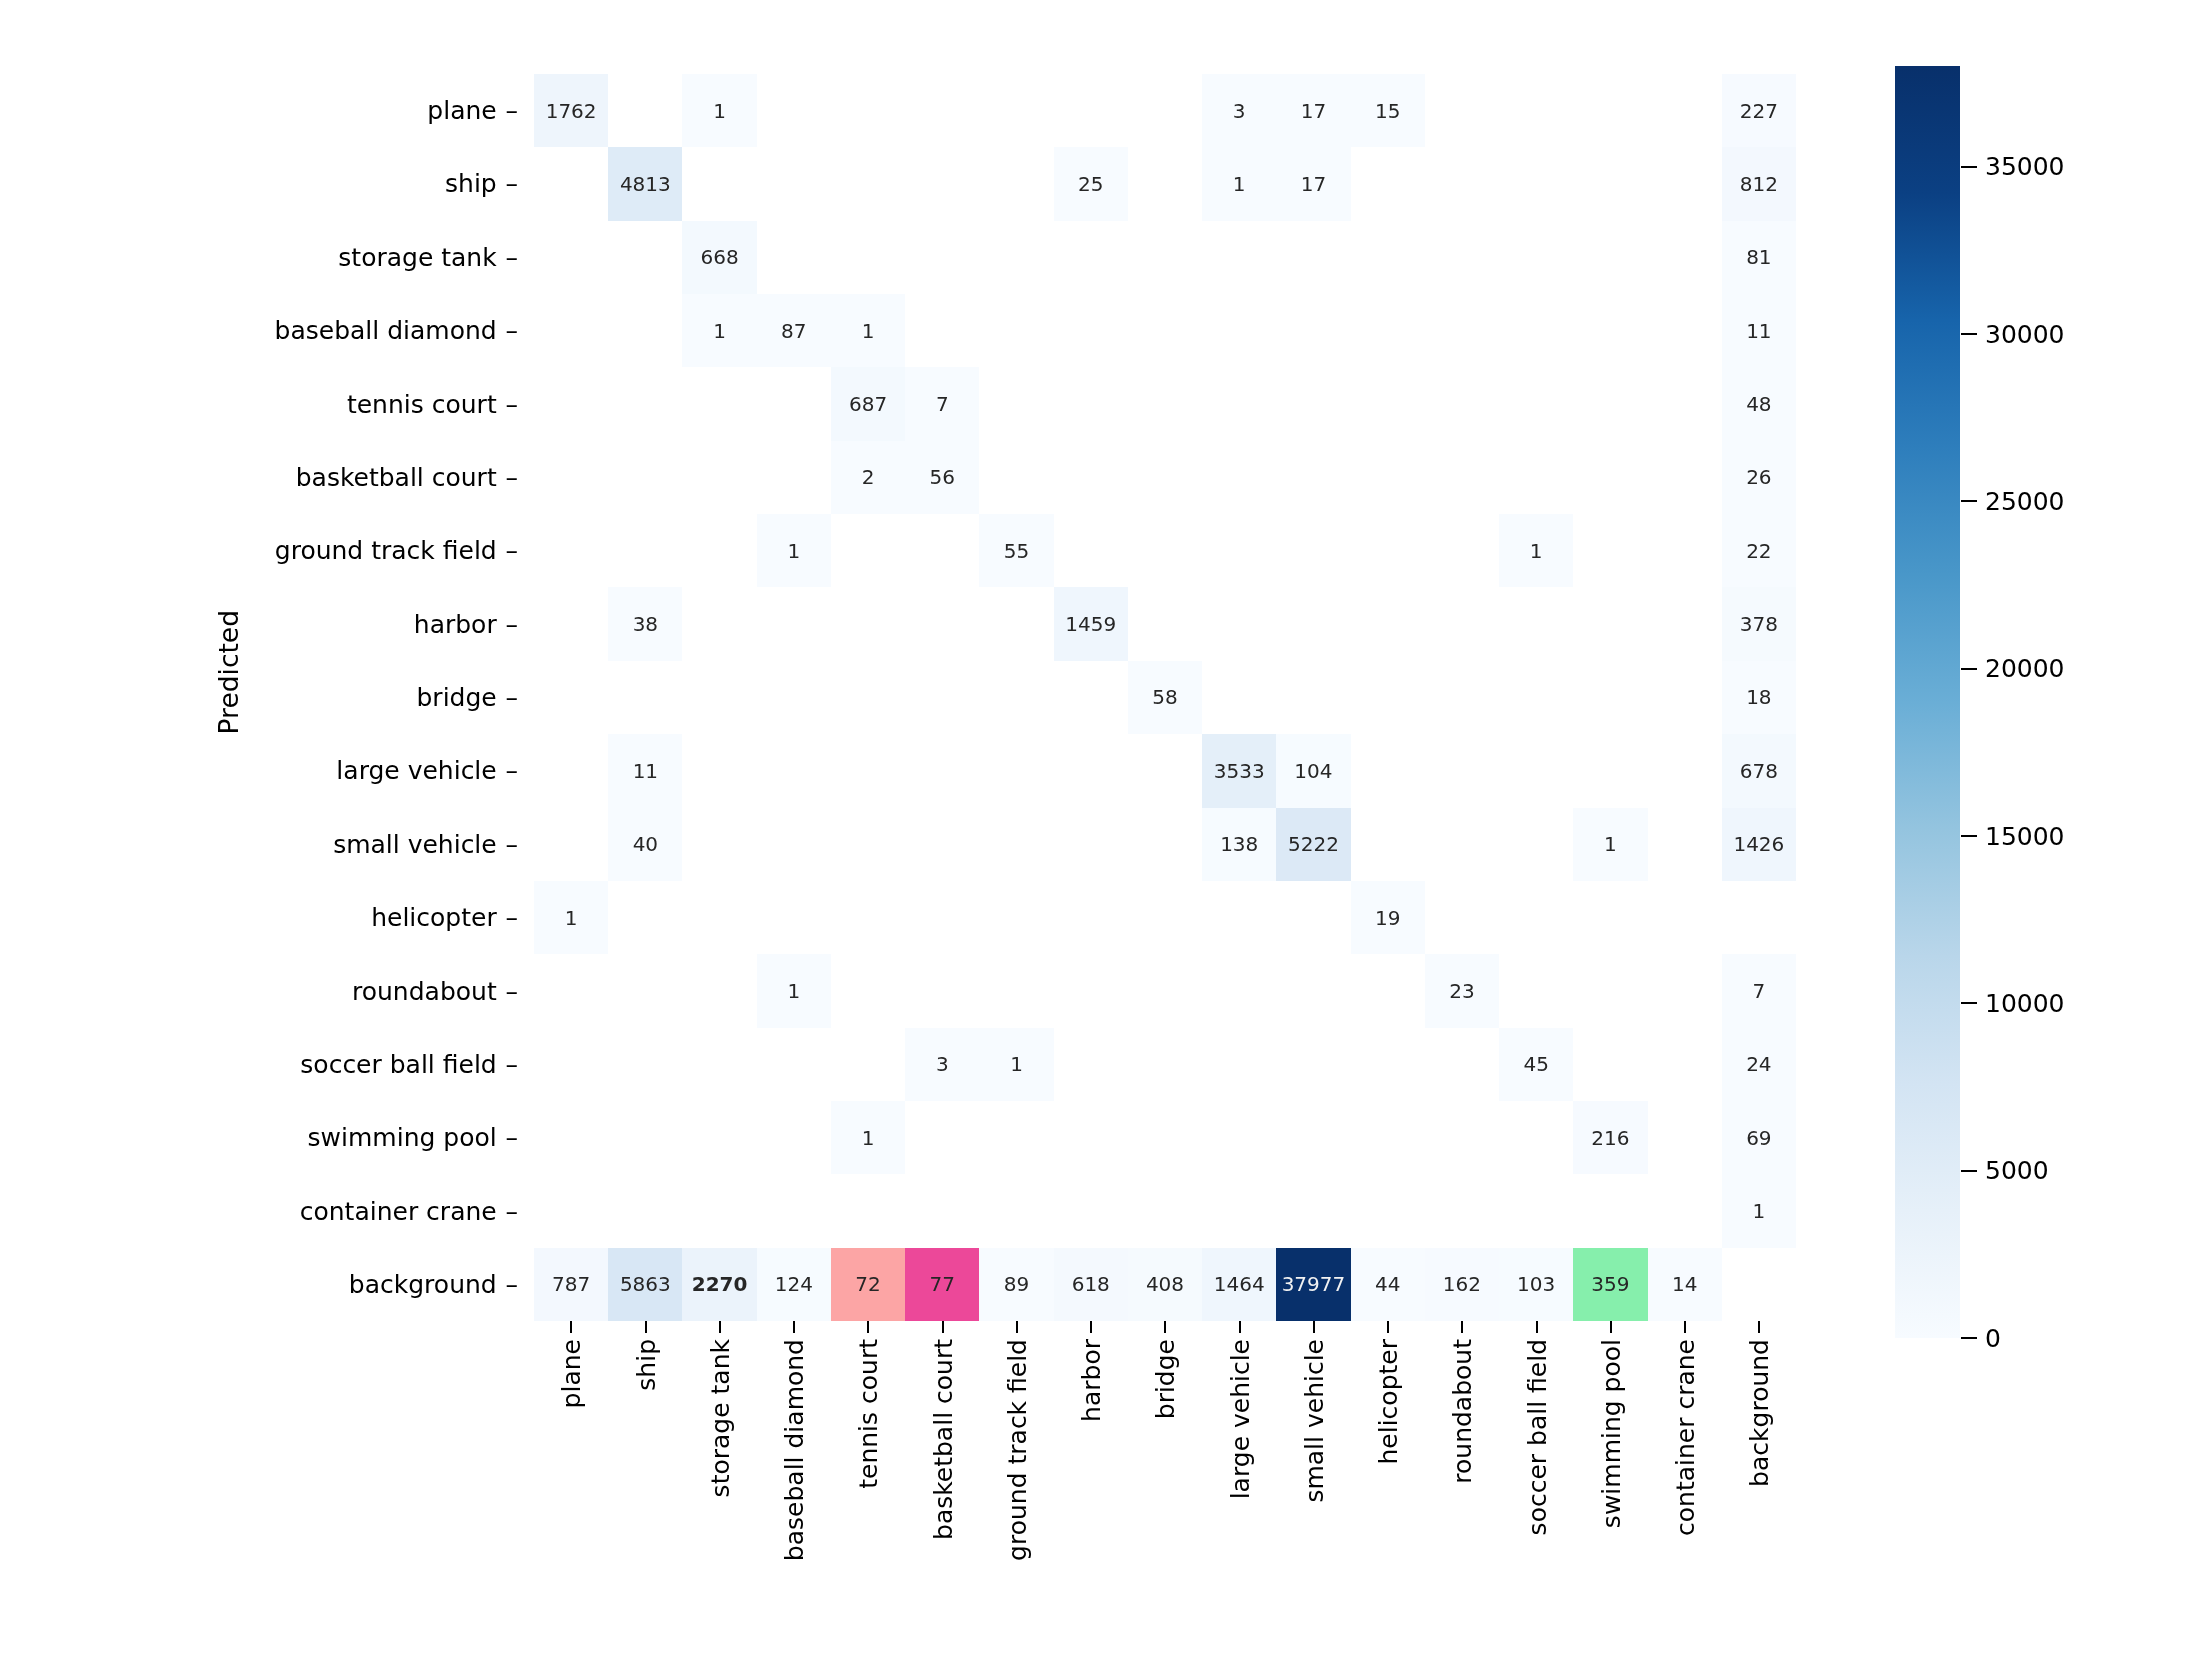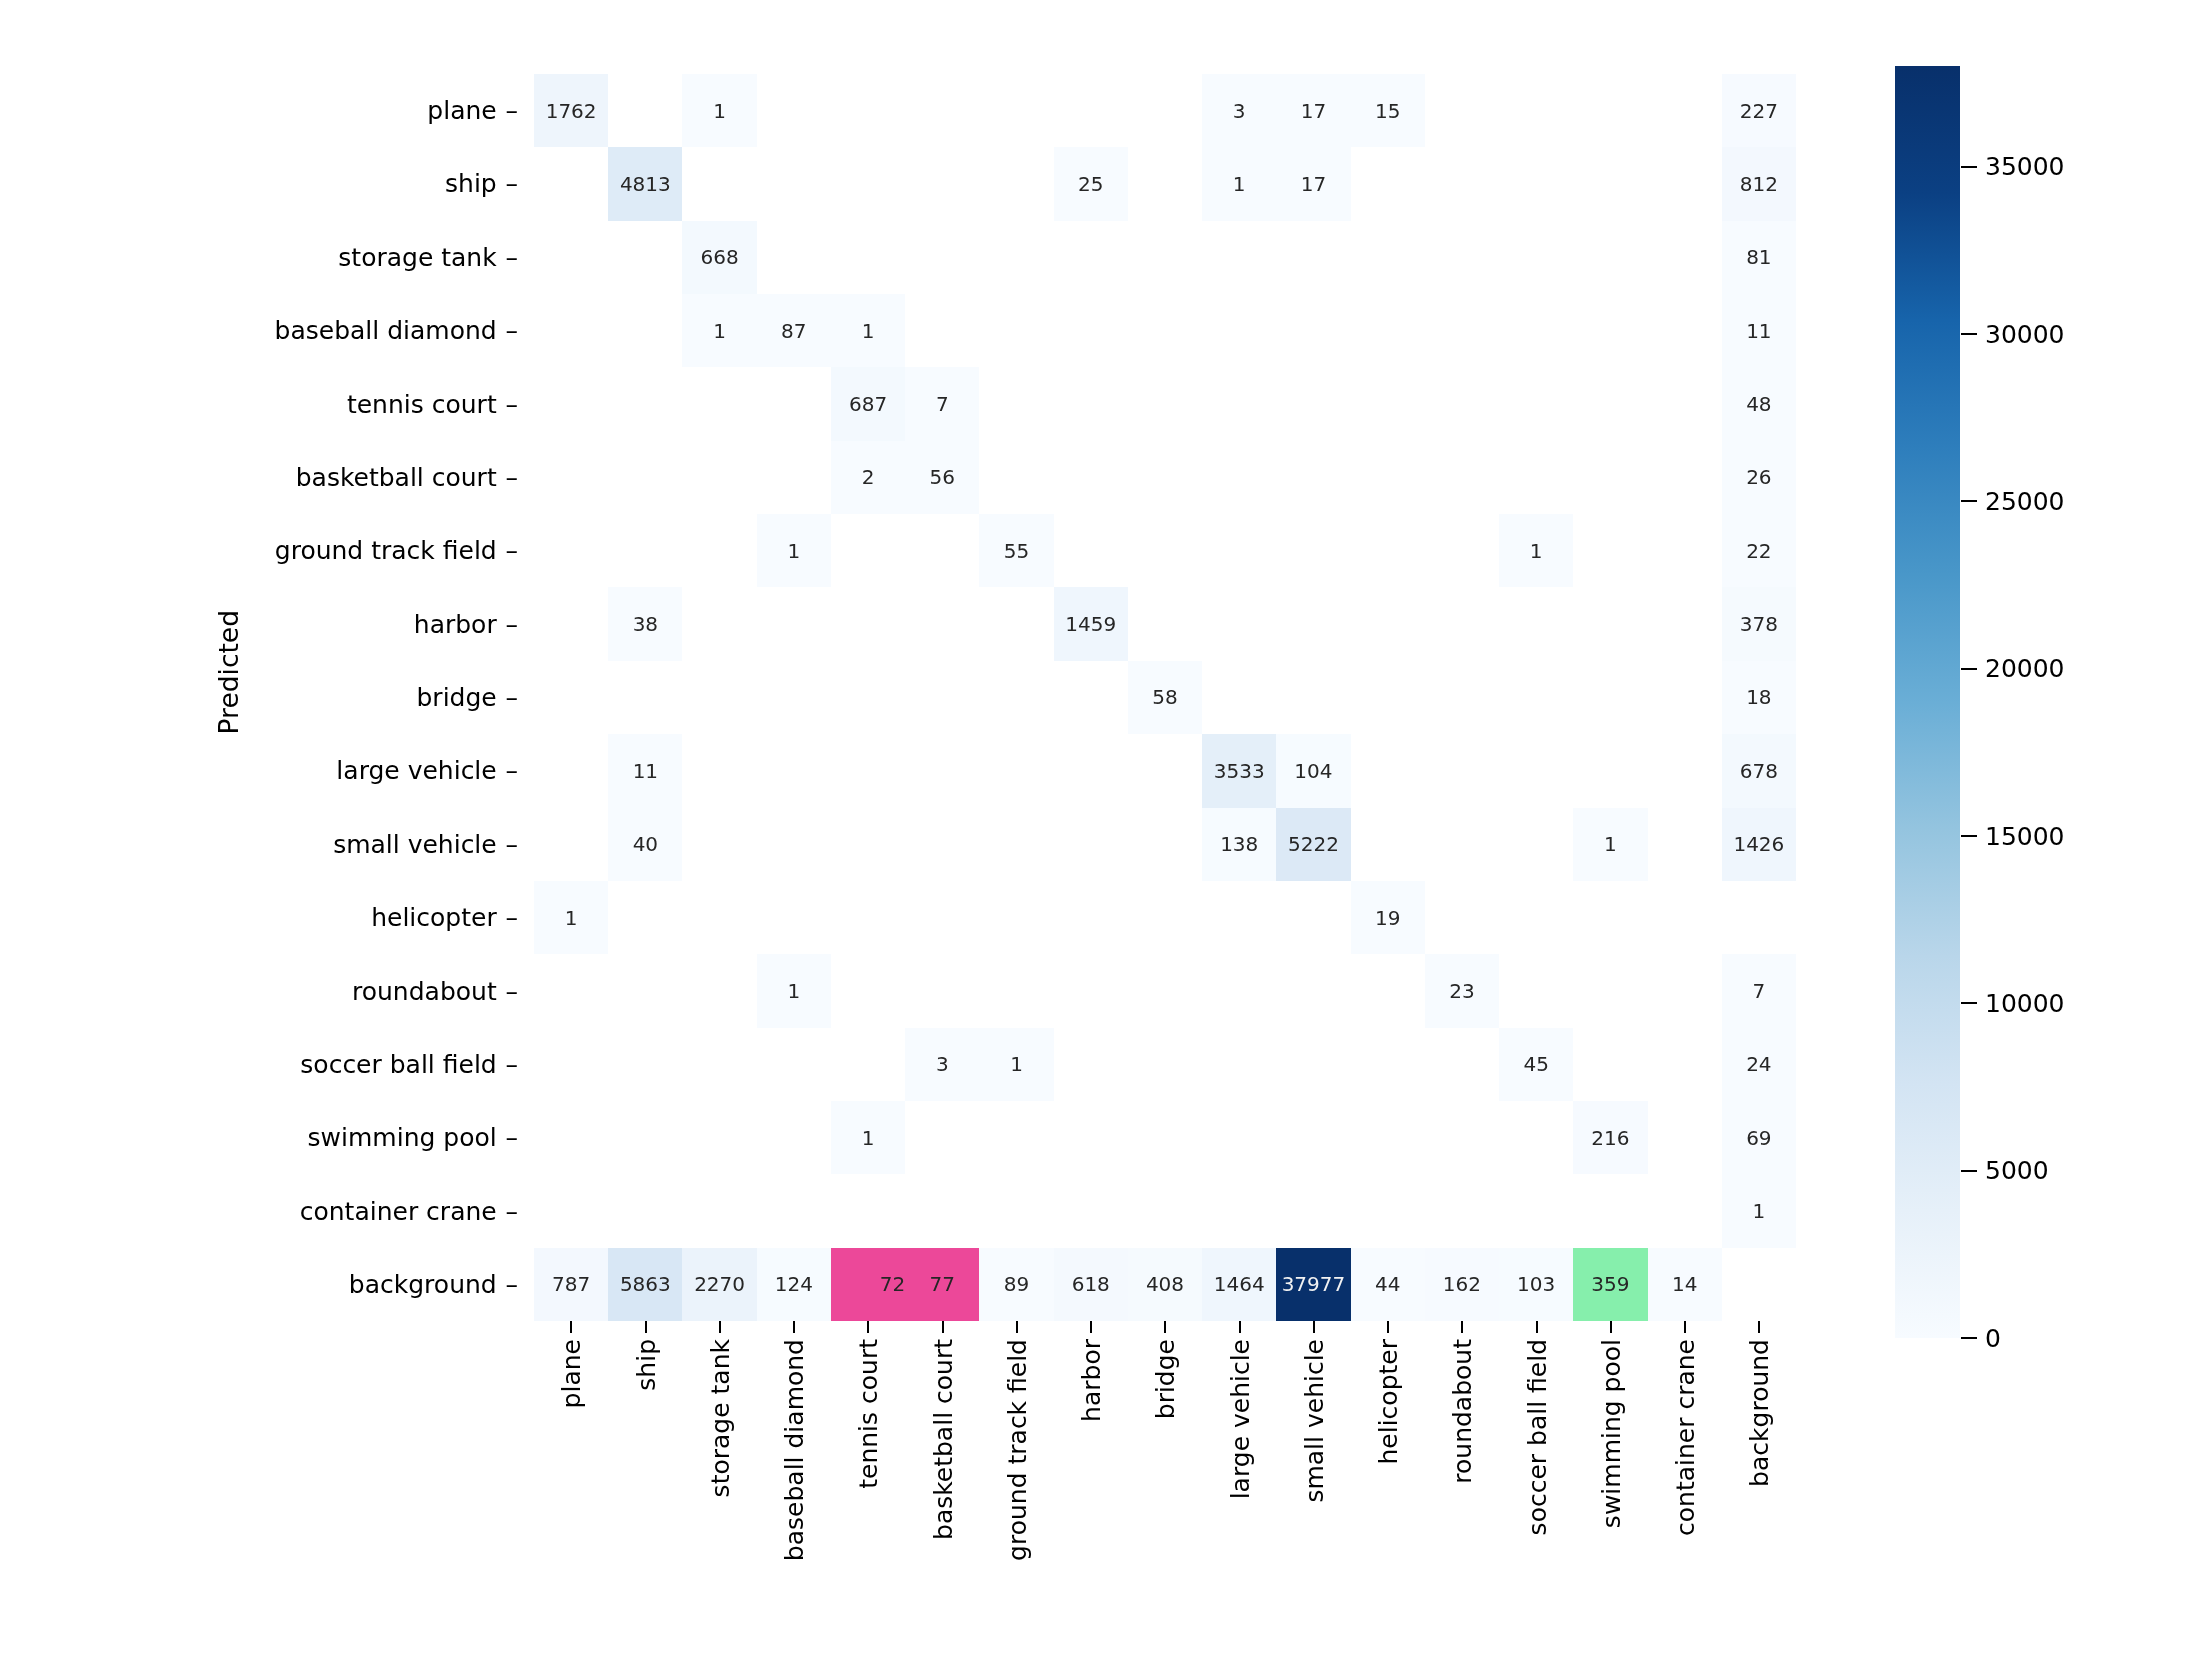--- a/index.html
+++ b/index.html
@@ -653,27 +653,27 @@
         <div class="cell" style="background: rgb(255, 255, 255);"></div>
         <div class="cell" style="background: rgb(247, 251, 255);">
           <span class="cell-text">1</span>
         </div>
         <div class="cell" style="background: rgb(243, 248, 254);">
           <span class="cell-text">787</span>
         </div>
         <div class="cell" style="background: rgb(216, 231, 245);">
           <span class="cell-text">5863</span>
         </div>
-        <div class="cell" style="background: rgb(235, 243, 251);">
+        <div class="cell" style="background: rgb(235, 243, 251); font-weight: bold;">
           <span class="cell-text">2270</span>
         </div>
         <div class="cell" style="background: rgb(246, 251, 255);">
           <span class="cell-text">124</span>
         </div>
-        <div class="cell" style="background: #ec4899; justify-content: flex-end;">
+        <div class="cell" style="background: #fca5a5;">
           <span class="cell-text">72</span>
         </div>
         <div class="cell" style="background: #ec4899;">
           <span class="cell-text">77</span>
         </div>
         <div class="cell" style="background: rgb(247, 251, 255);">
           <span class="cell-text">89</span>
         </div>
         <div class="cell" style="background: rgb(244, 249, 254);">
           <span class="cell-text">618</span>

